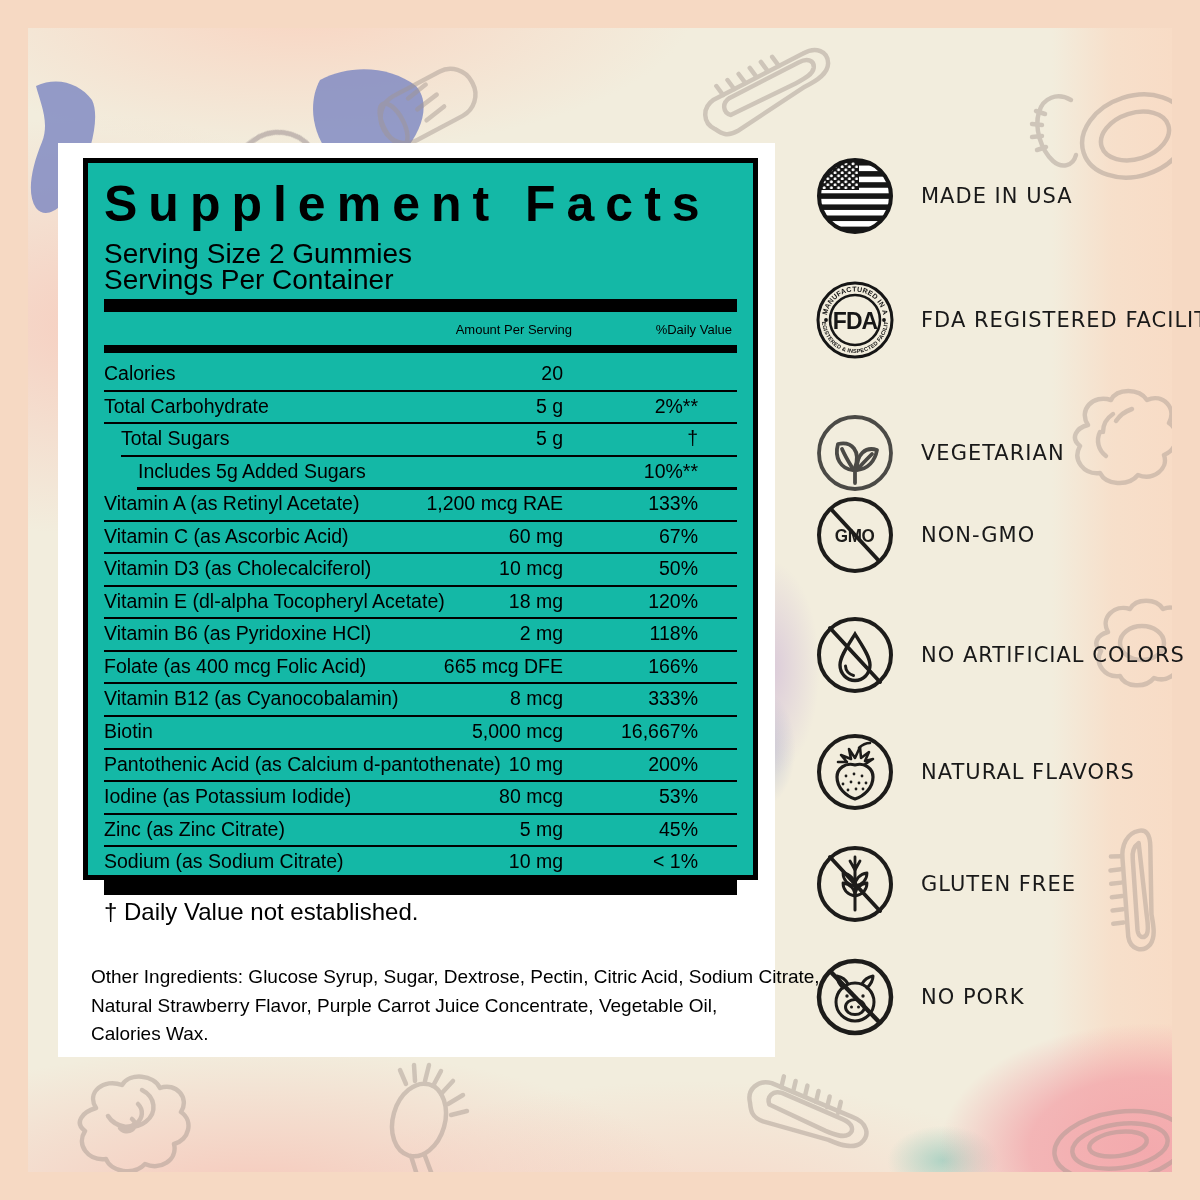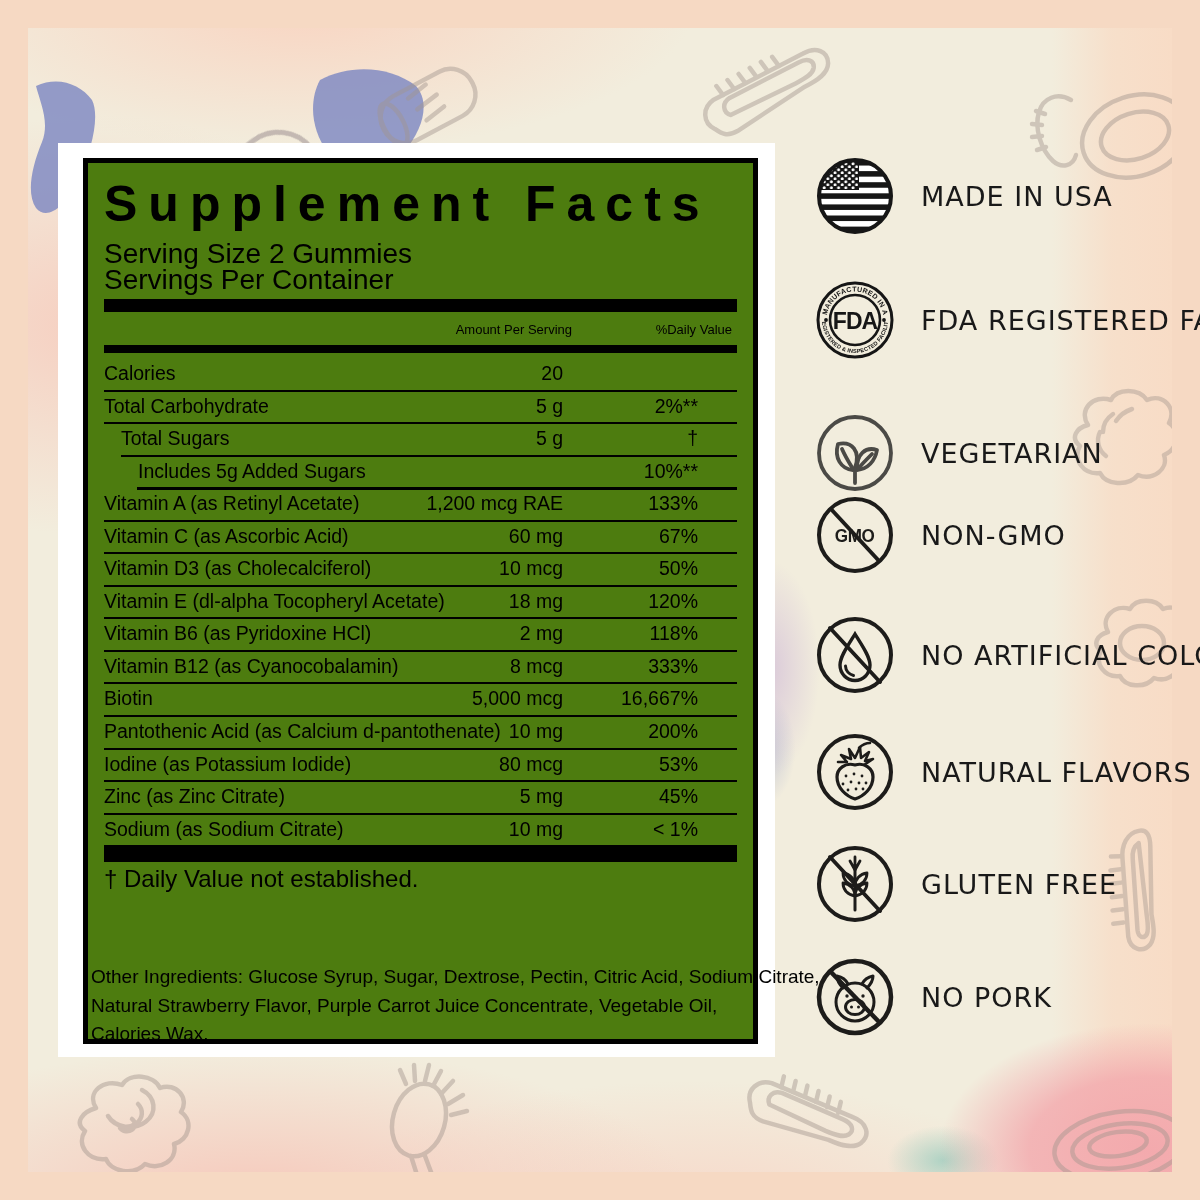--- a/index.html
+++ b/index.html
@@ -15,22 +15,22 @@
         radial-gradient(ellipse 520px 190px at 58% 104%, rgba(248,212,197,.9) 0%, rgba(248,212,197,0) 72%),
         radial-gradient(ellipse 560px 210px at 24% -2%, rgba(249,211,192,.95) 0%, rgba(249,211,192,0) 70%),
         radial-gradient(ellipse 430px 300px at 6% 26%, rgba(247,201,187,.85) 0%, rgba(247,201,187,0) 70%),
         radial-gradient(ellipse 70px 150px at 64.8% 56%, rgba(198,172,214,.55) 0%, rgba(198,172,214,0) 72%),
         radial-gradient(ellipse 46px 80px at 64.2% 63%, rgba(148,158,204,.5) 0%, rgba(148,158,204,0) 72%),
         linear-gradient(to left, #f8dcc6 0px, rgba(248,220,198,.8) 60px, rgba(248,220,198,0) 120px);}
   .doodle{position:absolute;}
   .doodle path,.doodle rect,.doodle ellipse,.doodle circle{vector-effect:none;}
   
   .panel{position:absolute;left:58px;top:143px;width:717px;height:914px;background:#fff;}
-  .facts-box{position:absolute;left:25px;top:15px;width:675px;height:886px;box-sizing:border-box;
-             border:5px solid #000;padding:0 16px;background:#4d7c0f;}
+  .facts-box{position:absolute;left:25px;top:15px;width:675px;height:722px;box-sizing:border-box;
+             border:5px solid #000;padding:0 16px;background:#14b8a6;}
   .facts-title{margin:14px 0 0;font-size:50px;font-weight:bold;letter-spacing:11px;line-height:54px;white-space:nowrap;}
   .serving{font-size:28px;line-height:26px;}
   .serving.first{margin-top:10px;}
   .bar{background:#000;height:13px;margin-top:6px;}
   .bar.sm{height:8px;margin-top:0;}
   .bar.end{height:17px;margin-top:0;}
   .thead{position:relative;height:33px;font-size:13px;font-weight:normal;line-height:35px;}
   .thead .th-amt{position:absolute;right:165px;}
   .thead .th-dv{position:absolute;right:5px;}
   .rows{margin-top:4px;}
@@ -44,21 +44,21 @@
   .row.ind2 .n{padding-left:34px;}
   .row .a{position:absolute;right:174px;top:0;}
   .row .d{position:absolute;right:39px;top:0;}
   .foot{font-size:24px;line-height:25px;padding-top:4px;}
   .ingredients{position:absolute;left:33px;top:820px;width:700px;margin:0;font-size:19px;line-height:28.5px;white-space:nowrap;}
   
   .badges{position:absolute;left:815px;top:0;width:370px;height:1200px;}
   .badge{position:absolute;left:0;height:80px;display:flex;align-items:center;}
   .bicon{width:80px;height:80px;flex:0 0 80px;}
   .bicon svg{display:block;width:80px;height:80px;}
-  .blabel{margin-left:26px;font-family:"DejaVu Sans",sans-serif;font-size:27px;letter-spacing:1px;
+  .blabel{margin-left:26px;font-family:"DejaVu Sans",sans-serif;font-size:21px;letter-spacing:1px;
           color:#191919;white-space:nowrap;}
 </style>
 </head>
 <body>
 
 <div class="stage">
 
   <div class="bg">
 
     <svg class="doodle" style="left:0;top:30px" width="560" height="370" viewBox="0 0 560 370">
@@ -180,20 +180,21 @@
       <div class="rows">
         <div class="row nosep"><span class="n">Calories</span><span class="a">20</span><span class="d"></span></div>
         <div class="row"><span class="n">Total Carbohydrate</span><span class="a">5 g</span><span class="d">2%**</span></div>
         <div class="row ind1"><span class="n">Total Sugars</span><span class="a">5 g</span><span class="d">†</span></div>
         <div class="row sep1 ind2"><span class="n">Includes 5g Added Sugars</span><span class="a"></span><span class="d">10%**</span></div>
         <div class="row sep2"><span class="n">Vitamin A (as Retinyl Acetate)</span><span class="a">1,200 mcg RAE</span><span class="d">133%</span></div>
         <div class="row"><span class="n">Vitamin C (as Ascorbic Acid)</span><span class="a">60 mg</span><span class="d">67%</span></div>
         <div class="row"><span class="n">Vitamin D3 (as Cholecalciferol)</span><span class="a">10 mcg</span><span class="d">50%</span></div>
         <div class="row"><span class="n">Vitamin E (dl-alpha Tocopheryl Acetate)</span><span class="a">18 mg</span><span class="d">120%</span></div>
         <div class="row"><span class="n">Vitamin B6 (as Pyridoxine HCl)</span><span class="a">2 mg</span><span class="d">118%</span></div>
+        <div class="row"><span class="n">Folate (as 400 mcg Folic Acid)</span><span class="a">665 mcg DFE</span><span class="d">166%</span></div>
         <div class="row"><span class="n">Vitamin B12 (as Cyanocobalamin)</span><span class="a">8 mcg</span><span class="d">333%</span></div>
         <div class="row"><span class="n">Biotin</span><span class="a">5,000 mcg</span><span class="d">16,667%</span></div>
         <div class="row"><span class="n">Pantothenic Acid (as Calcium d-pantothenate)</span><span class="a">10 mg</span><span class="d">200%</span></div>
         <div class="row"><span class="n">Iodine (as Potassium Iodide)</span><span class="a">80 mcg</span><span class="d">53%</span></div>
         <div class="row"><span class="n">Zinc (as Zinc Citrate)</span><span class="a">5 mg</span><span class="d">45%</span></div>
         <div class="row"><span class="n">Sodium (as Sodium Citrate)</span><span class="a">10 mg</span><span class="d">&lt; 1%</span></div>
       </div>
 
       <div class="bar end"></div>
       <div class="foot">

